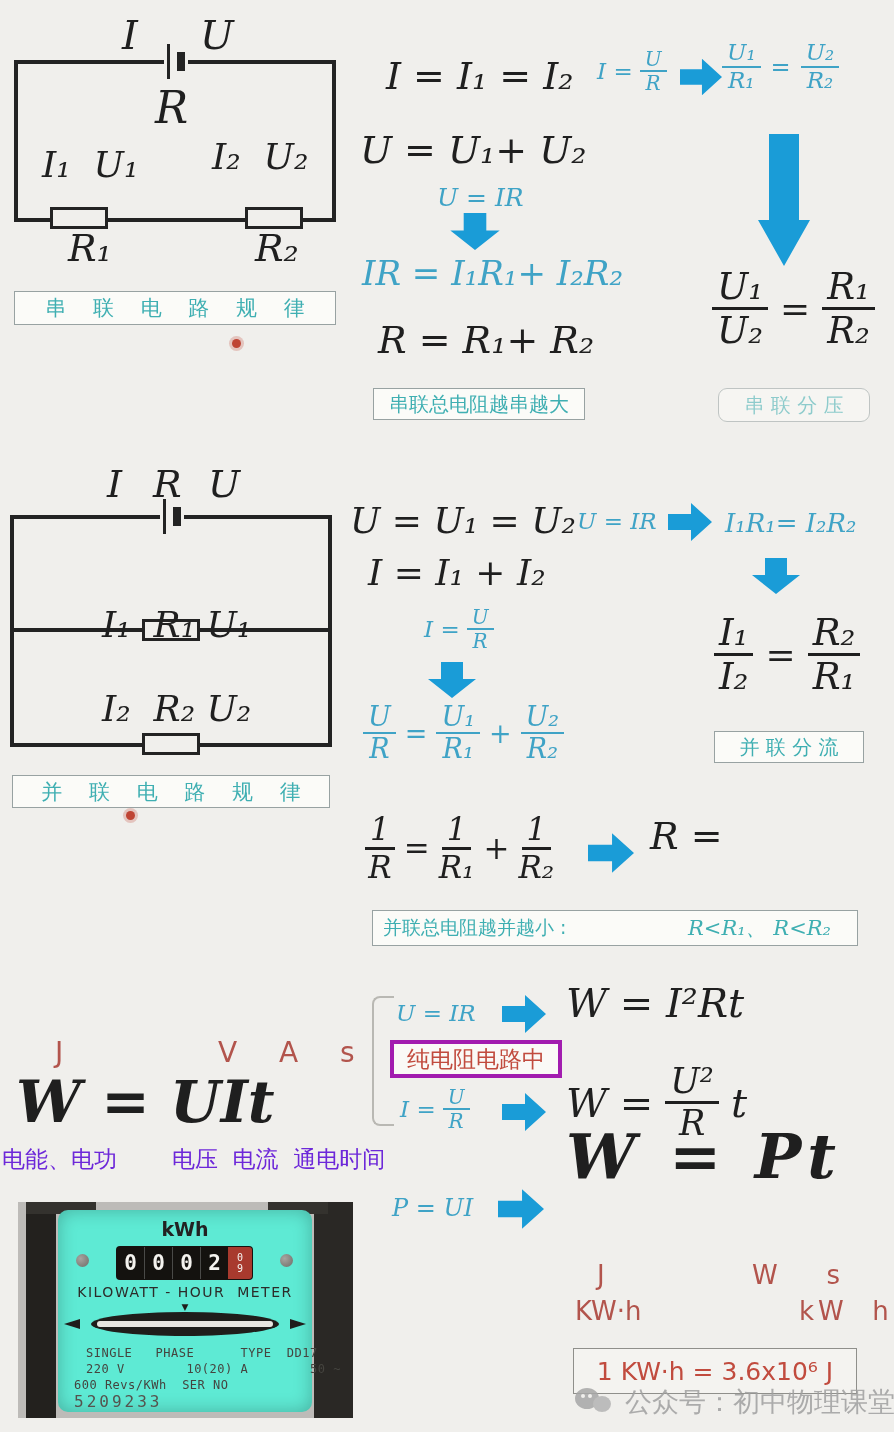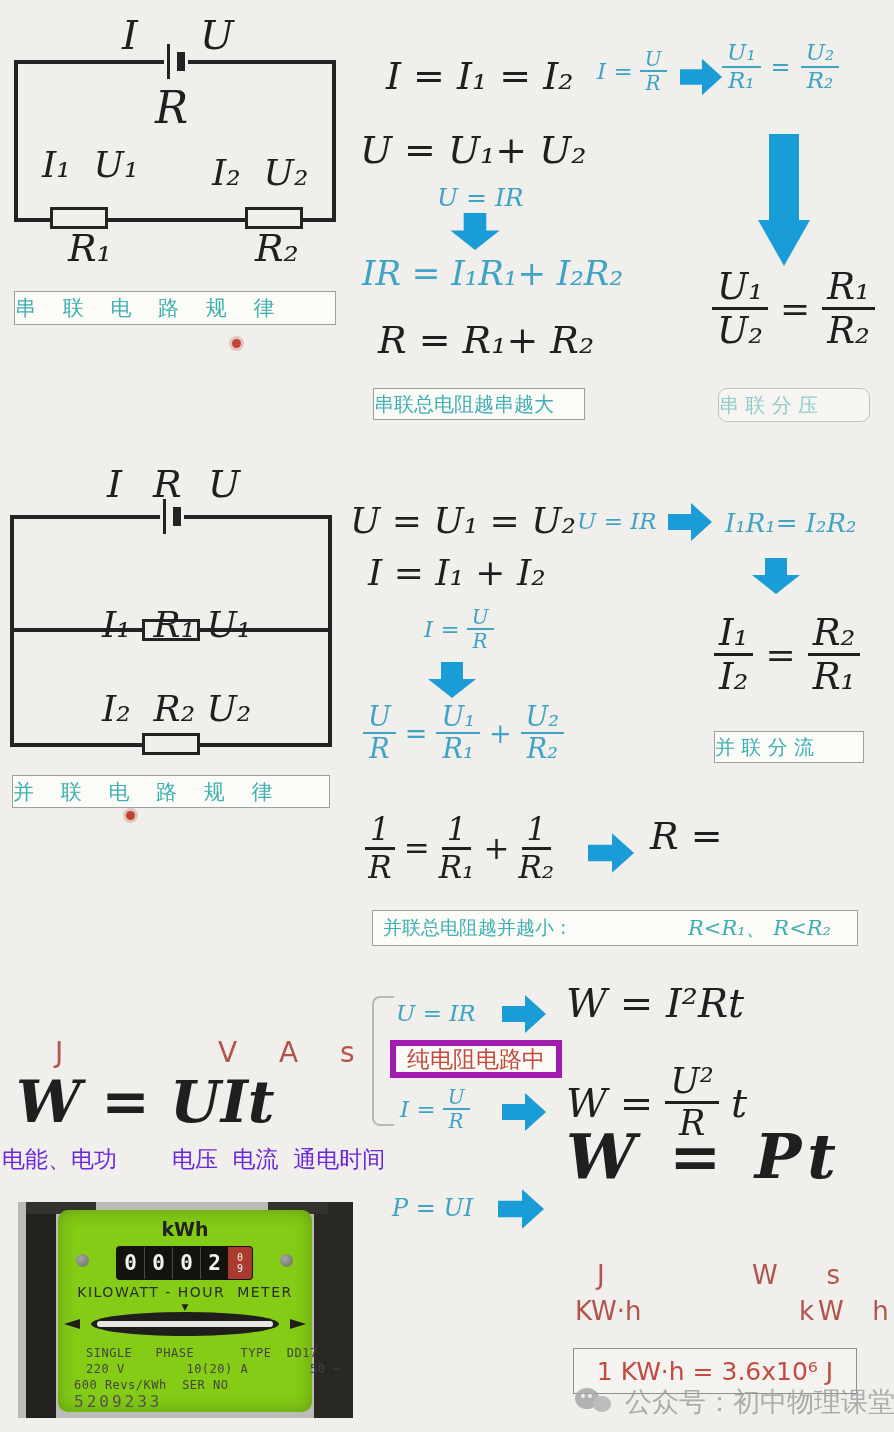--- a/index.html
+++ b/index.html
@@ -11,26 +11,26 @@
   .cyan{color:#3fa3c6;}
   .teal{color:#6d28d9;}
   .redu{color:#b2544c;font-family:"DejaVu Sans",sans-serif;font-style:normal;}
   .wire{position:absolute;background:#232323;}
   .res{position:absolute;background:#f0efec;border:3.5px solid #232323;box-sizing:border-box;}
   .frac{display:inline-flex;flex-direction:column;align-items:center;line-height:1.12;}
   .frac .num{border-bottom:2.5px solid currentColor;padding:0 5px;}
   .frac.big .num{border-bottom-width:3px;}
   .frow{position:absolute;display:flex;align-items:center;}
   .capbox{position:absolute;border:1.5px solid #98a2a2;background:#fbfbf8;display:flex;
-          align-items:center;color:#3fafb2;box-sizing:border-box;}
+          align-items:center;justify-content:center;color:#3fafb2;box-sizing:border-box;}
   .arrow svg{display:block;}
   .arrowfill{fill:#1a9cd7;}
   .dot{position:absolute;width:9px;height:9px;border-radius:50%;background:#bf4434;
        box-shadow:0 0 0 3px rgba(191,68,52,.25);}
-  .meterface{position:absolute;background:#84cc16;border-radius:10px;box-shadow:inset 0 0 18px rgba(0,0,0,.25);}
+  .meterface{position:absolute;background:#5eead4;border-radius:10px;box-shadow:inset 0 0 18px rgba(0,0,0,.25);}
   .mline{position:absolute;font-family:"DejaVu Sans Mono",monospace;color:#45443f;letter-spacing:.5px;}
   .screw{position:absolute;width:13px;height:13px;border-radius:50%;
          background:radial-gradient(circle at 35% 35%,#a7a5a0,#6d6b66);}
   .digit{display:inline-flex;width:27px;height:100%;align-items:center;justify-content:center;
          color:#f4f3ef;font-family:"DejaVu Sans Mono",monospace;font-weight:bold;font-size:21px;
          border-right:1px solid #4a4a48;}
   .bubble{position:absolute;border-radius:50%;background:#a7a7a7;}
 </style>
 </head>
 <body>
@@ -45,21 +45,21 @@
   <div class="wire" style="left:177px;top:52px;width:8px;height:19px;"></div>
   <div class="wire" style="left:188px;top:60px;width:148px;height:4px;"></div>
   <div class="abs math t" style="left:155px;top:82px;font-size:44px;">R</div>
   <div class="wire" style="left:14px;top:60px;width:4px;height:162px;"></div>
   <div class="wire" style="left:332px;top:60px;width:4px;height:162px;"></div>
   <div class="wire" style="left:14px;top:218px;width:322px;height:4px;"></div>
   <div class="res" style="left:50px;top:207px;width:58px;height:22px;"></div>
   <div class="res" style="left:245px;top:207px;width:58px;height:22px;"></div>
 
   <div class="abs math t" style="left:42px;top:144px;font-size:36px;">I₁  U₁</div>
-  <div class="abs math t" style="left:212px;top:152px;font-size:36px;">I₂  U₂</div>
+  <div class="abs math t" style="left:212px;top:136px;font-size:36px;">I₂  U₂</div>
   <div class="abs math t" style="left:68px;top:226px;font-size:38px;">R₁</div>
   <div class="abs math t" style="left:255px;top:226px;font-size:38px;">R₂</div>
 
   <div class="capbox" style="left:14px;top:291px;width:322px;height:34px;font-size:21px;">
     <span class="t">串    联    电    路    规    律</span>
   </div>
   <div class="dot" style="left:232px;top:339px;"></div>
 
   <div class="abs math t" style="left:386px;top:54px;font-size:38px;">I = I₁ = I₂</div>
   <div class="frow math cyan" style="left:597px;top:48px;gap:7px;">
@@ -235,21 +235,21 @@
 
   <div class="abs" style="left:372px;top:996px;width:20px;height:126px;border:2px solid #b9b8b3;border-right:none;border-radius:8px 0 0 8px;"></div>
   <div class="abs math cyan t" style="left:396px;top:1000px;font-size:23px;">U = IR</div>
   <div class="abs arrow" style="left:502px;top:992px;">
     <svg width="44" height="44" viewBox="0 0 44 38">
         <polygon class="arrowfill" points="0,11 23,11 23,0 44,19 23,38 23,27 0,27"></polygon>
       </svg>
   </div>
   <div class="abs math t" style="left:566px;top:980px;font-size:40px;">W = I²Rt</div>
 
-  <div class="abs" style="left:390px;top:1040px;width:172px;height:38px;border:6px solid #a21caf;background:#faf9f6;display:flex;align-items:center;justify-content:center;box-sizing:border-box;">
+  <div class="abs" style="left:390px;top:1040px;width:172px;height:38px;border:4px solid #a21caf;background:#faf9f6;display:flex;align-items:center;justify-content:center;box-sizing:border-box;">
     <span class="t" style="color:#c14b3e;font-size:23px;">纯电阻电路中</span>
   </div>
 
   <div class="frow math cyan" style="left:400px;top:1086px;gap:7px;">
     <span class="t" style="font-size:23px;">I =</span>
     <span class="frac" style="font-size:20px;">
       <span class="num t">U</span>
       <span class="t">R</span>
     </span>
   </div>

